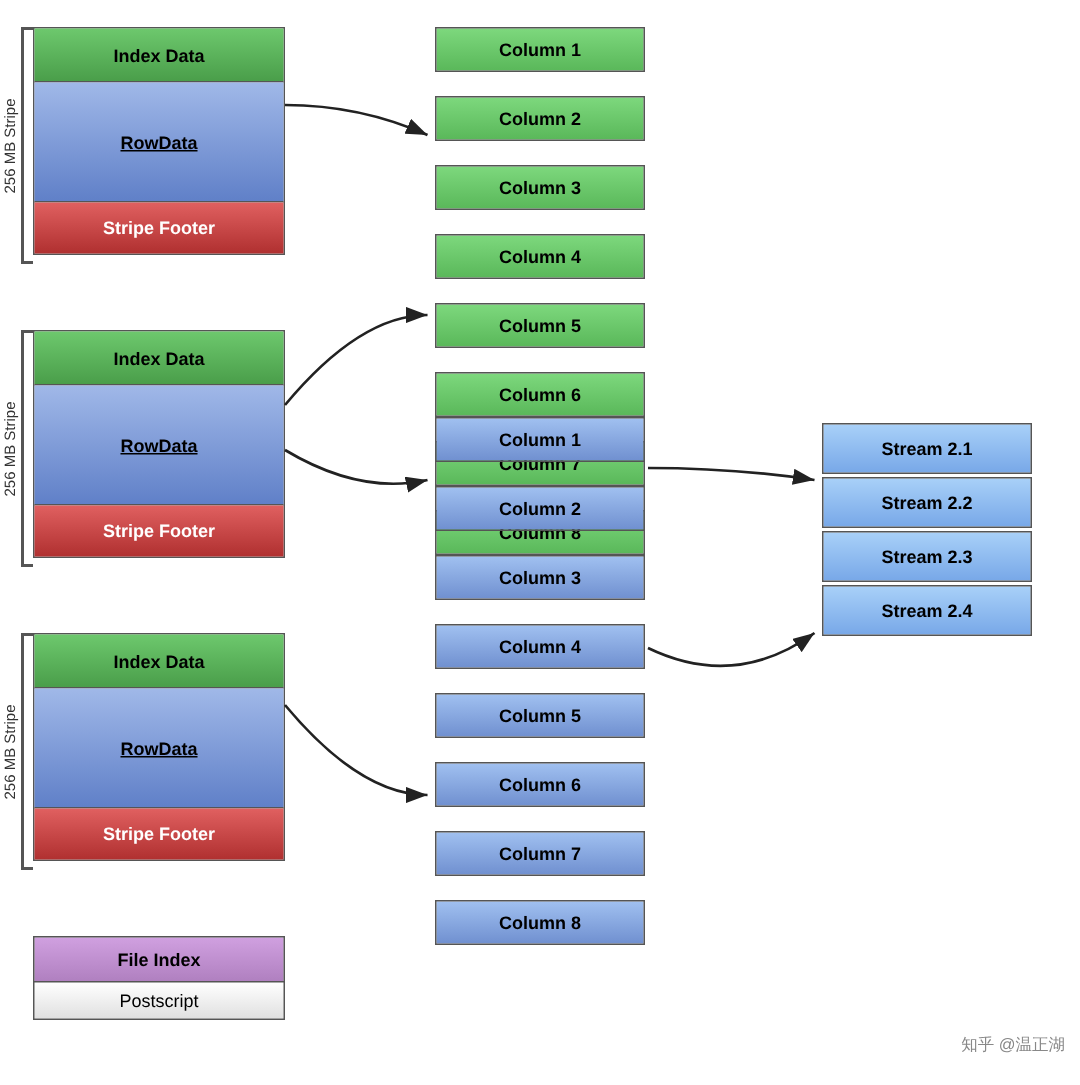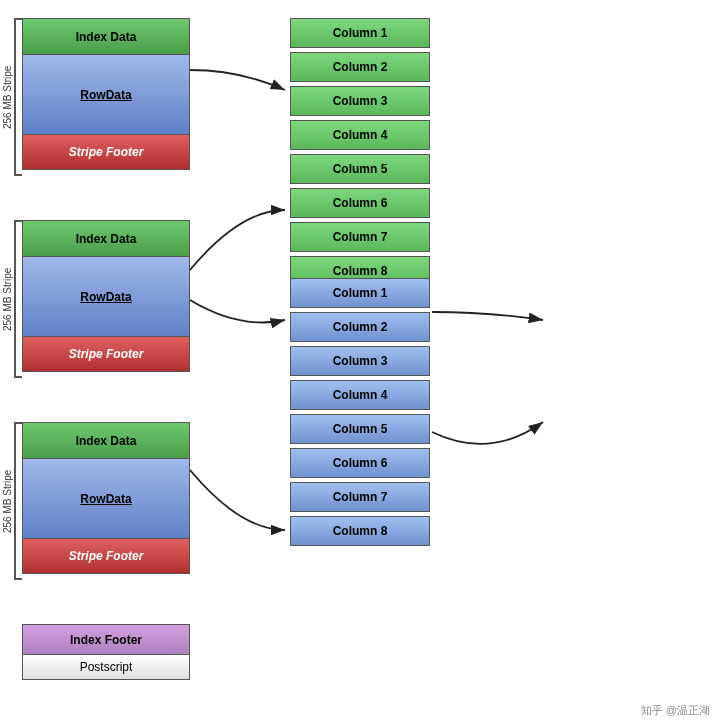--- a/index.html
+++ b/index.html
@@ -63,42 +63,41 @@
     }
 
     .block-footer {
       background: linear-gradient(to bottom, #e06060, #b03030);
       height: 34px;
       display: flex;
       align-items: center;
       justify-content: center;
       color: #fff;
       font-weight: bold;
-      font-style: italic;
     }
 
     
     .bracket {
       position: absolute;
       left: 14px;
       border-left: 2px solid #555;
       border-top: 2px solid #555;
       border-bottom: 2px solid #555;
       width: 8px;
     }
 
     
     .column-group {
       position: absolute;
       width: 140px;
     }
 
     .col-item {
       height: 30px;
-      margin-bottom: 4px;
+      margin-bottom: 16px;
       display: flex;
       align-items: center;
       justify-content: center;
       font-weight: bold;
       border: 1.5px solid #555;
     }
 
     .col-green {
       background: linear-gradient(to bottom, #7dd87d, #5ab85a);
       color: #000;
@@ -163,21 +162,21 @@
       top: 0;
       left: 0;
       width: 720px;
       height: 710px;
       pointer-events: none;
     }
 
     
     .watermark {
       position: absolute;
-      bottom: 2px;
+      bottom: 16px;
       right: 10px;
       font-size: 11px;
       color: #888;
       text-align: center;
     }
   </style>
 </head>
 <body>
 
 <div class="diagram-container">
@@ -201,21 +200,21 @@
 
   <div class="stripe-block" style="top: 412px;">
     <div class="block-index">Index Data</div>
     <div class="block-row">RowData</div>
     <div class="block-footer">Stripe Footer</div>
   </div>
   <div class="stripe-label" style="top: 412px; height: 158px;">256 MB Stripe</div>
   <div class="bracket" style="top: 412px; height: 158px;"></div>
 
   <div class="file-footer-block" style="top: 614px;">
-    <div class="block-file-footer">Index Footer</div>
+    <div class="block-file-footer">File Index</div>
     <div class="block-postscript">Postscript</div>
   </div>
 
   <div class="column-group" style="top: 8px; left: 290px;">
     <div class="col-item col-green">Column 1</div>
     <div class="col-item col-green">Column 2</div>
     <div class="col-item col-green">Column 3</div>
     <div class="col-item col-green">Column 4</div>
     <div class="col-item col-green">Column 5</div>
     <div class="col-item col-green">Column 6</div>
@@ -227,20 +226,26 @@
     <div class="col-item col-blue">Column 1</div>
     <div class="col-item col-blue">Column 2</div>
     <div class="col-item col-blue">Column 3</div>
     <div class="col-item col-blue">Column 4</div>
     <div class="col-item col-blue">Column 5</div>
     <div class="col-item col-blue">Column 6</div>
     <div class="col-item col-blue">Column 7</div>
     <div class="col-item col-blue">Column 8</div>
   </div>
 
+  <div class="stream-group" style="top: 272px; left: 548px;">
+    <div class="stream-item">Stream 2.1</div>
+    <div class="stream-item">Stream 2.2</div>
+    <div class="stream-item">Stream 2.3</div>
+    <div class="stream-item">Stream 2.4</div>
+  </div>
 
   <svg class="arrows-svg">
     <defs>
       <marker id="arrowhead" markerWidth="8" markerHeight="6" refX="8" refY="3" orient="auto">
         <polygon points="0 0, 8 3, 0 6" fill="#222"></polygon>
       </marker>
     </defs>
 
     <path d="M 190 60 Q 240 60 285 80" stroke="#222" stroke-width="1.8" fill="none" marker-end="url(#arrowhead)"></path>
 

